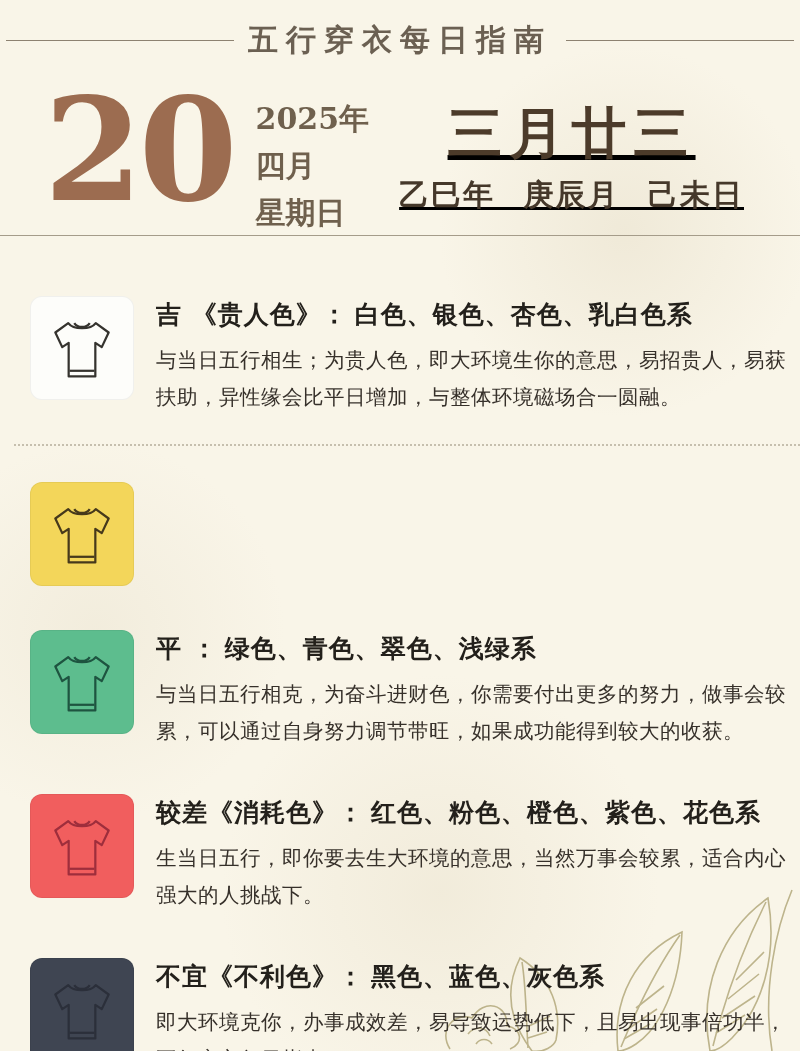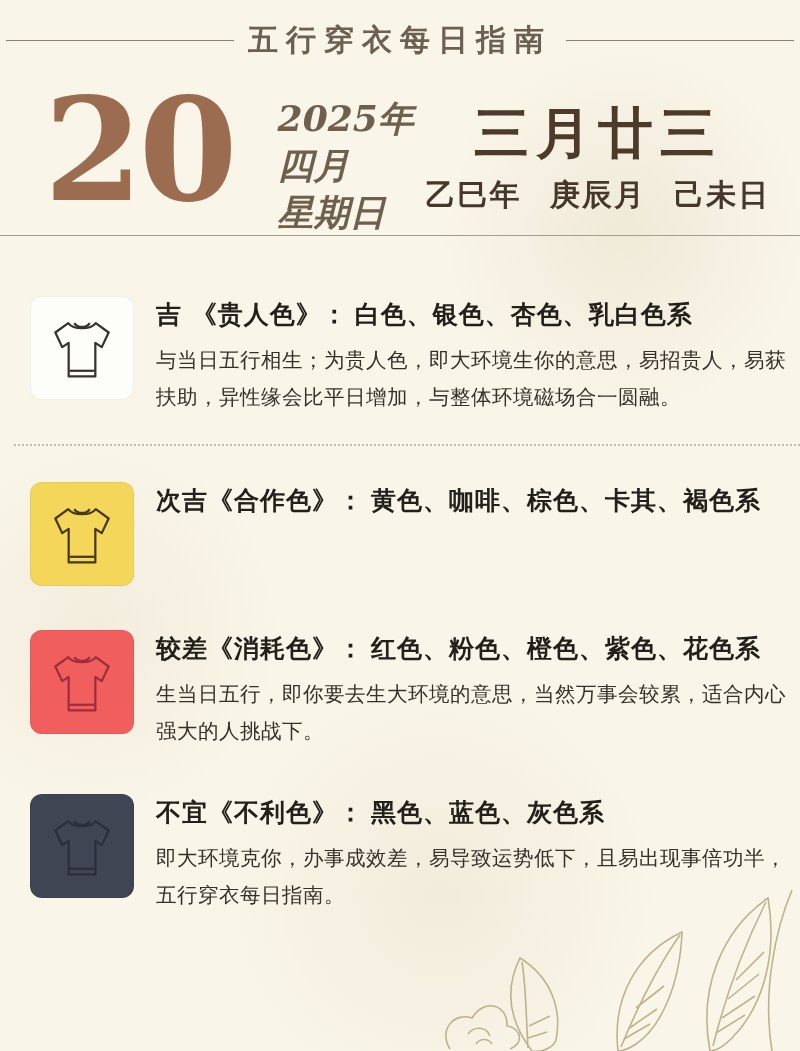--- a/index.html
+++ b/index.html
@@ -25,30 +25,30 @@
     padding: 20px 6px 0 6px;
     border-bottom: 1px solid #a59c8a;
     height: 236px;
   }
   .title-row { display: flex; align-items: center; }
   .title-row .rule { flex: 1; height: 1px; background: #8d8271; }
   .page-title {
     font-size: 30px; font-weight: 600; color: #6b6052;
     letter-spacing: 8px; padding: 0 14px; white-space: nowrap;
   }
-  .date-row { display: flex; align-items: flex-start; padding: 24px 20px 0 38px; gap: 8px; }
+  .date-row { display: flex; align-items: flex-start; padding: 24px 20px 0 38px; }
   .day-number {
     font-size: 142px; line-height: 0.92; font-weight: 700;
     color: #9c6c50; letter-spacing: -4px;
   }
   .date-col {
-    margin-left: 36px; padding-top: 10px;
-    font-size: 36px; line-height: 47px; color: #6f604d; font-weight: 600; font-style: italic;
-  }
-  .lunar-col { flex: 1; text-align: center; padding-top: 12px; }
+    margin-left: 22px; padding-top: 10px;
+    font-size: 30px; line-height: 47px; color: #6f604d; font-weight: 600;
+  }
+  .lunar-col { flex: 1; text-align: center; padding-top: 12px; text-decoration: underline; }
   .lunar-date {
     font-size: 55px; font-weight: 700; color: #4c3b2a; letter-spacing: 7px;
   }
   .ganzhi {
     margin-top: 4px; font-size: 30px; font-weight: 700; color: #45382a;
     letter-spacing: 2px; word-spacing: 16px;
   }
   
   .sections { padding: 60px 14px 0 30px; position: relative; z-index: 2; }
   .section { display: flex; align-items: flex-start; margin-bottom: 44px; }
@@ -121,26 +121,38 @@
 
     <div class="section">
       <div class="tile" style="background-color: rgb(243, 214, 90); color: rgb(70, 57, 27);">
         <svg viewBox="0 0 100 100" fill="none" stroke="currentColor" stroke-width="2.6" stroke-linejoin="round">
           <path d="M34 21 C40 29 60 29 66 21 L81 32 L73 49 L65.5 44 L65.5 83 L34.5 83 L34.5 44 L27 49 L19 32 Z"></path>
           <path d="M41 21 C45 27 55 27 59 21"></path>
           <path d="M35.5 76.5 L64.5 76.5"></path>
         </svg>
       </div>
       <div class="texts">
-        <div class="sec-heading">
-          <span>次吉《合作色》：</span><span class="colors">黄色、咖啡、棕色、卡其、褐色系</span>
-        </div>
-      </div>
-    </div>
-
+      </div>
+    </div>
+
+    <div class="section">
+      <div class="tile" style="background-color: rgb(93, 189, 142); color: rgb(30, 84, 64);">
+        <svg viewBox="0 0 100 100" fill="none" stroke="currentColor" stroke-width="2.6" stroke-linejoin="round">
+          <path d="M34 21 C40 29 60 29 66 21 L81 32 L73 49 L65.5 44 L65.5 83 L34.5 83 L34.5 44 L27 49 L19 32 Z"></path>
+          <path d="M41 21 C45 27 55 27 59 21"></path>
+          <path d="M35.5 76.5 L64.5 76.5"></path>
+        </svg>
+      </div>
+      <div class="texts">
+        <div class="sec-heading">
+          <span>平 ：</span><span class="colors">绿色、青色、翠色、浅绿系</span>
+        </div>
+        <p class="sec-desc">与当日五行相克，为奋斗进财色，你需要付出更多的努力，做事会较累，可以通过自身努力调节带旺，如果成功能得到较大的收获。</p>
+      </div>
+    </div>
 
     <div class="section">
       <div class="tile" style="background-color: rgb(241, 94, 94); color: rgb(158, 46, 60);">
         <svg viewBox="0 0 100 100" fill="none" stroke="currentColor" stroke-width="2.6" stroke-linejoin="round">
           <path d="M34 21 C40 29 60 29 66 21 L81 32 L73 49 L65.5 44 L65.5 83 L34.5 83 L34.5 44 L27 49 L19 32 Z"></path>
           <path d="M41 21 C45 27 55 27 59 21"></path>
           <path d="M35.5 76.5 L64.5 76.5"></path>
         </svg>
       </div>
       <div class="texts">

